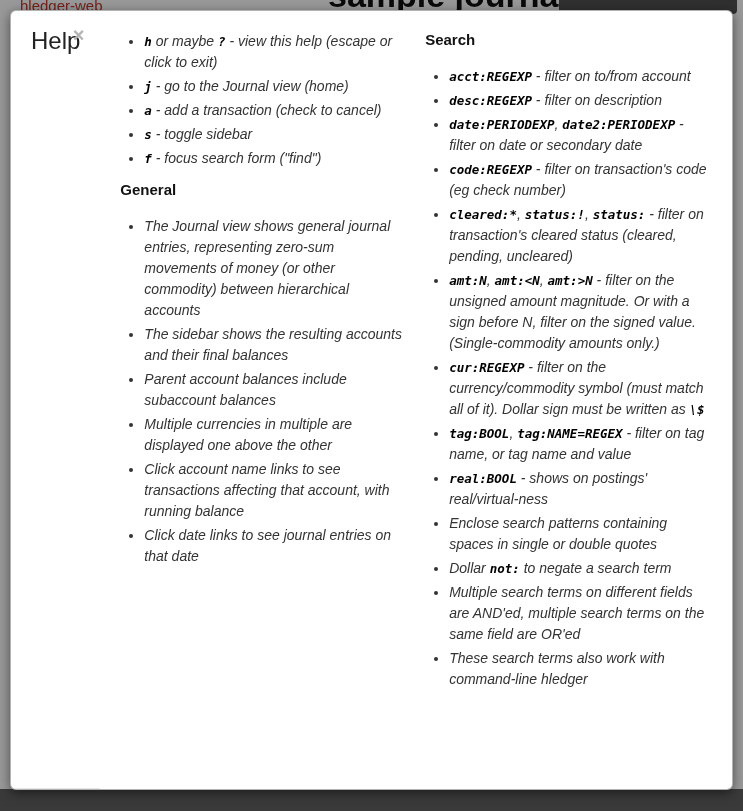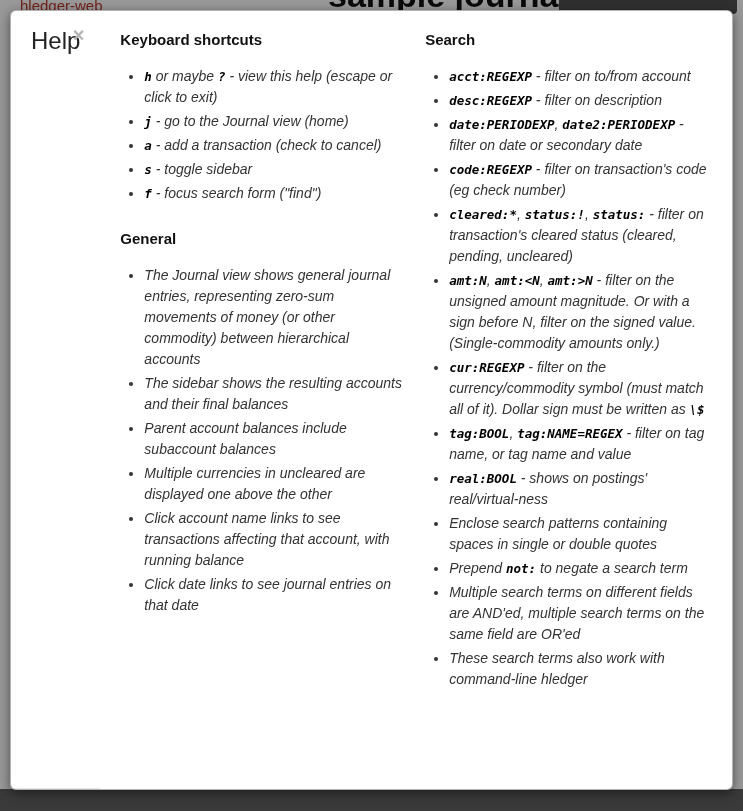--- a/index.html
+++ b/index.html
@@ -59,21 +59,21 @@
   }
   .modal-body {
     padding: 20px 20px 16px;
     display: flex; gap: 18px;
     flex: 1 1 auto;
     overflow: hidden;
   }
   .col { flex: 1 1 50%; min-width: 0; }
 
   .section-heading { font-size: 15px; font-weight: bold; color: #111; margin: 0 0 18px; }
-  .section + .section { margin-top: 26px; }
+  .section + .section { margin-top: 12px; }
 
   ul.help-list { margin: 0; padding-left: 24px; line-height: 1.5; }
   ul.help-list li { margin-bottom: 3px; font-style: italic; }
 
   code {
     font-family: "DejaVu Sans Mono", "Liberation Mono", monospace;
     font-weight: bold;
     font-size: 12.5px;
     color: #000;
   }
@@ -93,55 +93,54 @@
 <div class="modal">
   <div class="modal-header">
     <div class="modal-title">Help</div>
     <button class="close-button">
       <span>×</span>
     </button>
   </div>
   <div class="modal-body">
     <div class="col">
       <div class="section">
-        <h4 class="section-heading">Keyboard shortcuts</h4>
         <ul class="help-list">
             <li><code>h</code><span> or maybe </span><code>?</code><span> - view this help (escape or click to exit)</span></li>
             <li><code>j</code><span> - go to the Journal view (home)</span></li>
             <li><code>a</code><span> - add a transaction (check to cancel)</span></li>
             <li><code>s</code><span> - toggle sidebar</span></li>
             <li><code>f</code><span> - focus search form ("find")</span></li>
           </ul>
       </div>
       <div class="section">
         <h4 class="section-heading">General</h4>
         <ul class="help-list">
             <li><span>The Journal view shows general journal entries, representing zero-sum movements of money (or other commodity) between hierarchical accounts</span></li>
             <li><span>The sidebar shows the resulting accounts and their final balances</span></li>
             <li><span>Parent account balances include subaccount balances</span></li>
-            <li><span>Multiple currencies in uncleared are displayed one above the other</span></li>
+            <li><span>Multiple currencies in multiple are displayed one above the other</span></li>
             <li><span>Click account name links to see transactions affecting that account, with running balance</span></li>
             <li><span>Click date links to see journal entries on that date</span></li>
           </ul>
       </div>
     </div>
     <div class="col">
       <div class="section">
         <h4 class="section-heading">Search</h4>
         <ul class="help-list">
             <li><code>acct:REGEXP</code><span> - filter on to/from account</span></li>
             <li><code>desc:REGEXP</code><span> - filter on description</span></li>
             <li><code>date:PERIODEXP</code><span>, </span><code>date2:PERIODEXP</code><span> - filter on date or secondary date</span></li>
             <li><code>code:REGEXP</code><span> - filter on transaction's code (eg check number)</span></li>
             <li><code>cleared:*</code><span>, </span><code>status:!</code><span>, </span><code>status:</code><span> - filter on transaction's cleared status (cleared, pending, uncleared)</span></li>
             <li><code>amt:N</code><span>, </span><code>amt:&lt;N</code><span>, </span><code>amt:&gt;N</code><span> - filter on the unsigned amount magnitude. Or with a sign before N, filter on the signed value. (Single-commodity amounts only.)</span></li>
             <li><code>cur:REGEXP</code><span> - filter on the currency/commodity symbol (must match all of it). Dollar sign must be written as </span><code>\$</code></li>
             <li><code>tag:BOOL</code><span>, </span><code>tag:NAME=REGEX</code><span> - filter on tag name, or tag name and value</span></li>
             <li><code>real:BOOL</code><span> - shows on postings' real/virtual-ness</span></li>
             <li><span>Enclose search patterns containing spaces in single or double quotes</span></li>
-            <li><span>Prepend </span><code>not:</code><span> to negate a search term</span></li>
+            <li><span>Dollar </span><code>not:</code><span> to negate a search term</span></li>
             <li><span>Multiple search terms on different fields are AND'ed, multiple search terms on the same field are OR'ed</span></li>
             <li><span>These search terms also work with command-line hledger</span></li>
           </ul>
       </div>
     </div>
   </div>
 </div>
 
 </body></html>

